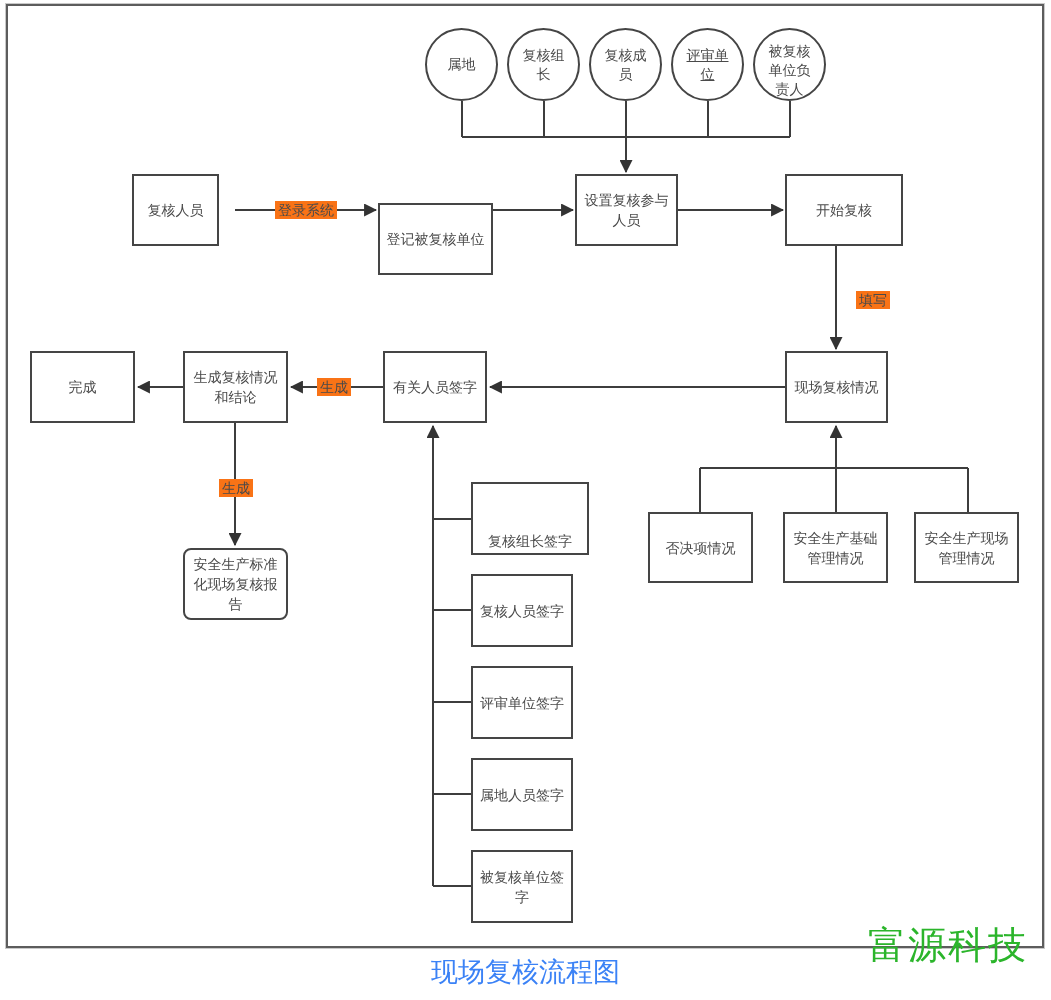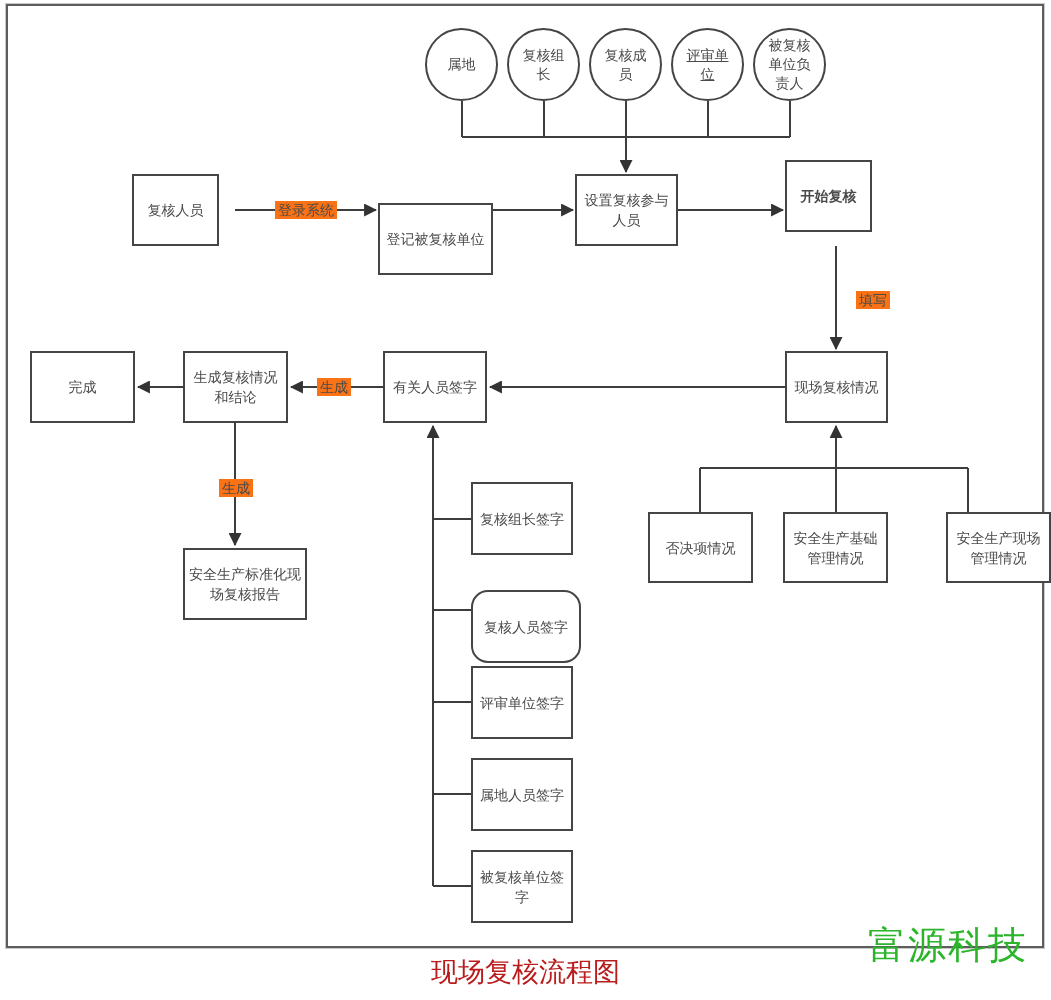--- a/index.html
+++ b/index.html
@@ -32,21 +32,21 @@
     font-size: 14px; line-height: 18px; padding: 0 3px; white-space: nowrap;
     transform: translate(-50%, -50%);
   }
   .watermark {
     position: absolute; left: 868px; top: 884px; font-size: 38px;
     letter-spacing: 2px; white-space: nowrap; margin-top: 36px;
   }
   .caption {
     position: absolute; left: 0; top: 954px; width: 1051px; text-align: center;
     font-family: "DejaVu Serif", "Liberation Serif", serif;
-    font-size: 27px; color: #b91c1c;
+    font-size: 27px; color: #3b82f6;
   }
 </style>
 </head>
 <body>
 
 <div class="canvas">
 
   <div class="frame"></div>
 
   <svg class="connectors" viewBox="0 0 1051 1000" xmlns="http://www.w3.org/2000/svg">
@@ -100,77 +100,77 @@
     </div>
   <div class="circle" style="left:507px; top:28px;">
       <span>复核组长</span>
     </div>
   <div class="circle" style="left:589px; top:28px;">
       <span>复核成员</span>
     </div>
   <div class="circle" style="left:671px; top:28px;text-decoration:underline;">
       <span>评审单位</span>
     </div>
-  <div class="circle" style="left:753px; top:28px;">
+  <div class="circle" style="left:753px; top:28px;align-items:flex-end;">
       <span>被复核单位负责人</span>
     </div>
 
   <div class="node" style="left:132px; top:174px; width:87px; height:72px;">
       <span>复核人员</span>
     </div>
   <div class="node" style="left:378px; top:174px; width:115px; height:72px;margin-top:29px;">
       <span>登记被复核单位</span>
     </div>
   <div class="node" style="left:575px; top:174px; width:103px; height:72px;">
       <span>设置复核参与人员</span>
     </div>
-  <div class="node" style="left:785px; top:160px; width:87px; height:72px;font-weight:bold;">
+  <div class="node" style="left:785px; top:174px; width:118px; height:72px;">
       <span>开始复核</span>
     </div>
 
   <div class="node" style="left:30px; top:351px; width:105px; height:72px;">
       <span>完成</span>
     </div>
   <div class="node" style="left:183px; top:351px; width:105px; height:72px;">
       <span>生成复核情况和结论</span>
     </div>
   <div class="node" style="left:383px; top:351px; width:104px; height:72px;">
       <span>有关人员签字</span>
     </div>
   <div class="node" style="left:785px; top:351px; width:103px; height:72px;">
       <span>现场复核情况</span>
     </div>
 
-  <div class="node" style="left:183px; top:548px; width:124px; height:72px;">
+  <div class="node" style="left:183px; top:548px; width:105px; height:72px;border-radius:8px;">
       <span>安全生产标准化现场复核报告</span>
     </div>
 
-  <div class="node" style="left:471px; top:482px; width:102px; height:73px;">
+  <div class="node" style="left:471px; top:482px; width:118px; height:73px;align-items:flex-end;">
       <span>复核组长签字</span>
     </div>
-  <div class="node" style="left:471px; top:590px; width:110px; height:73px;border-radius:17px;">
+  <div class="node" style="left:471px; top:574px; width:102px; height:73px;">
       <span>复核人员签字</span>
     </div>
   <div class="node" style="left:471px; top:666px; width:102px; height:73px;">
       <span>评审单位签字</span>
     </div>
   <div class="node" style="left:471px; top:758px; width:102px; height:73px;">
       <span>属地人员签字</span>
     </div>
   <div class="node" style="left:471px; top:850px; width:102px; height:73px;">
       <span>被复核单位签字</span>
     </div>
 
   <div class="node" style="left:648px; top:512px; width:105px; height:71px;">
       <span>否决项情况</span>
     </div>
   <div class="node" style="left:783px; top:512px; width:105px; height:71px;">
       <span>安全生产基础管理情况</span>
     </div>
-  <div class="node" style="left:946px; top:512px; width:105px; height:71px;">
+  <div class="node" style="left:914px; top:512px; width:105px; height:71px;">
       <span>安全生产现场管理情况</span>
     </div>
 
   <div class="edge-label" style="left:306px; top:210px;">登录系统</div>
   <div class="edge-label" style="left:873px; top:300px;">填写</div>
   <div class="edge-label" style="left:334px; top:387px;">生成</div>
   <div class="edge-label" style="left:236px; top:488px;">生成</div>
 
   <div class="watermark" style="color: rgb(43, 181, 43);">富源科技</div>
   <div class="caption">现场复核流程图</div>

